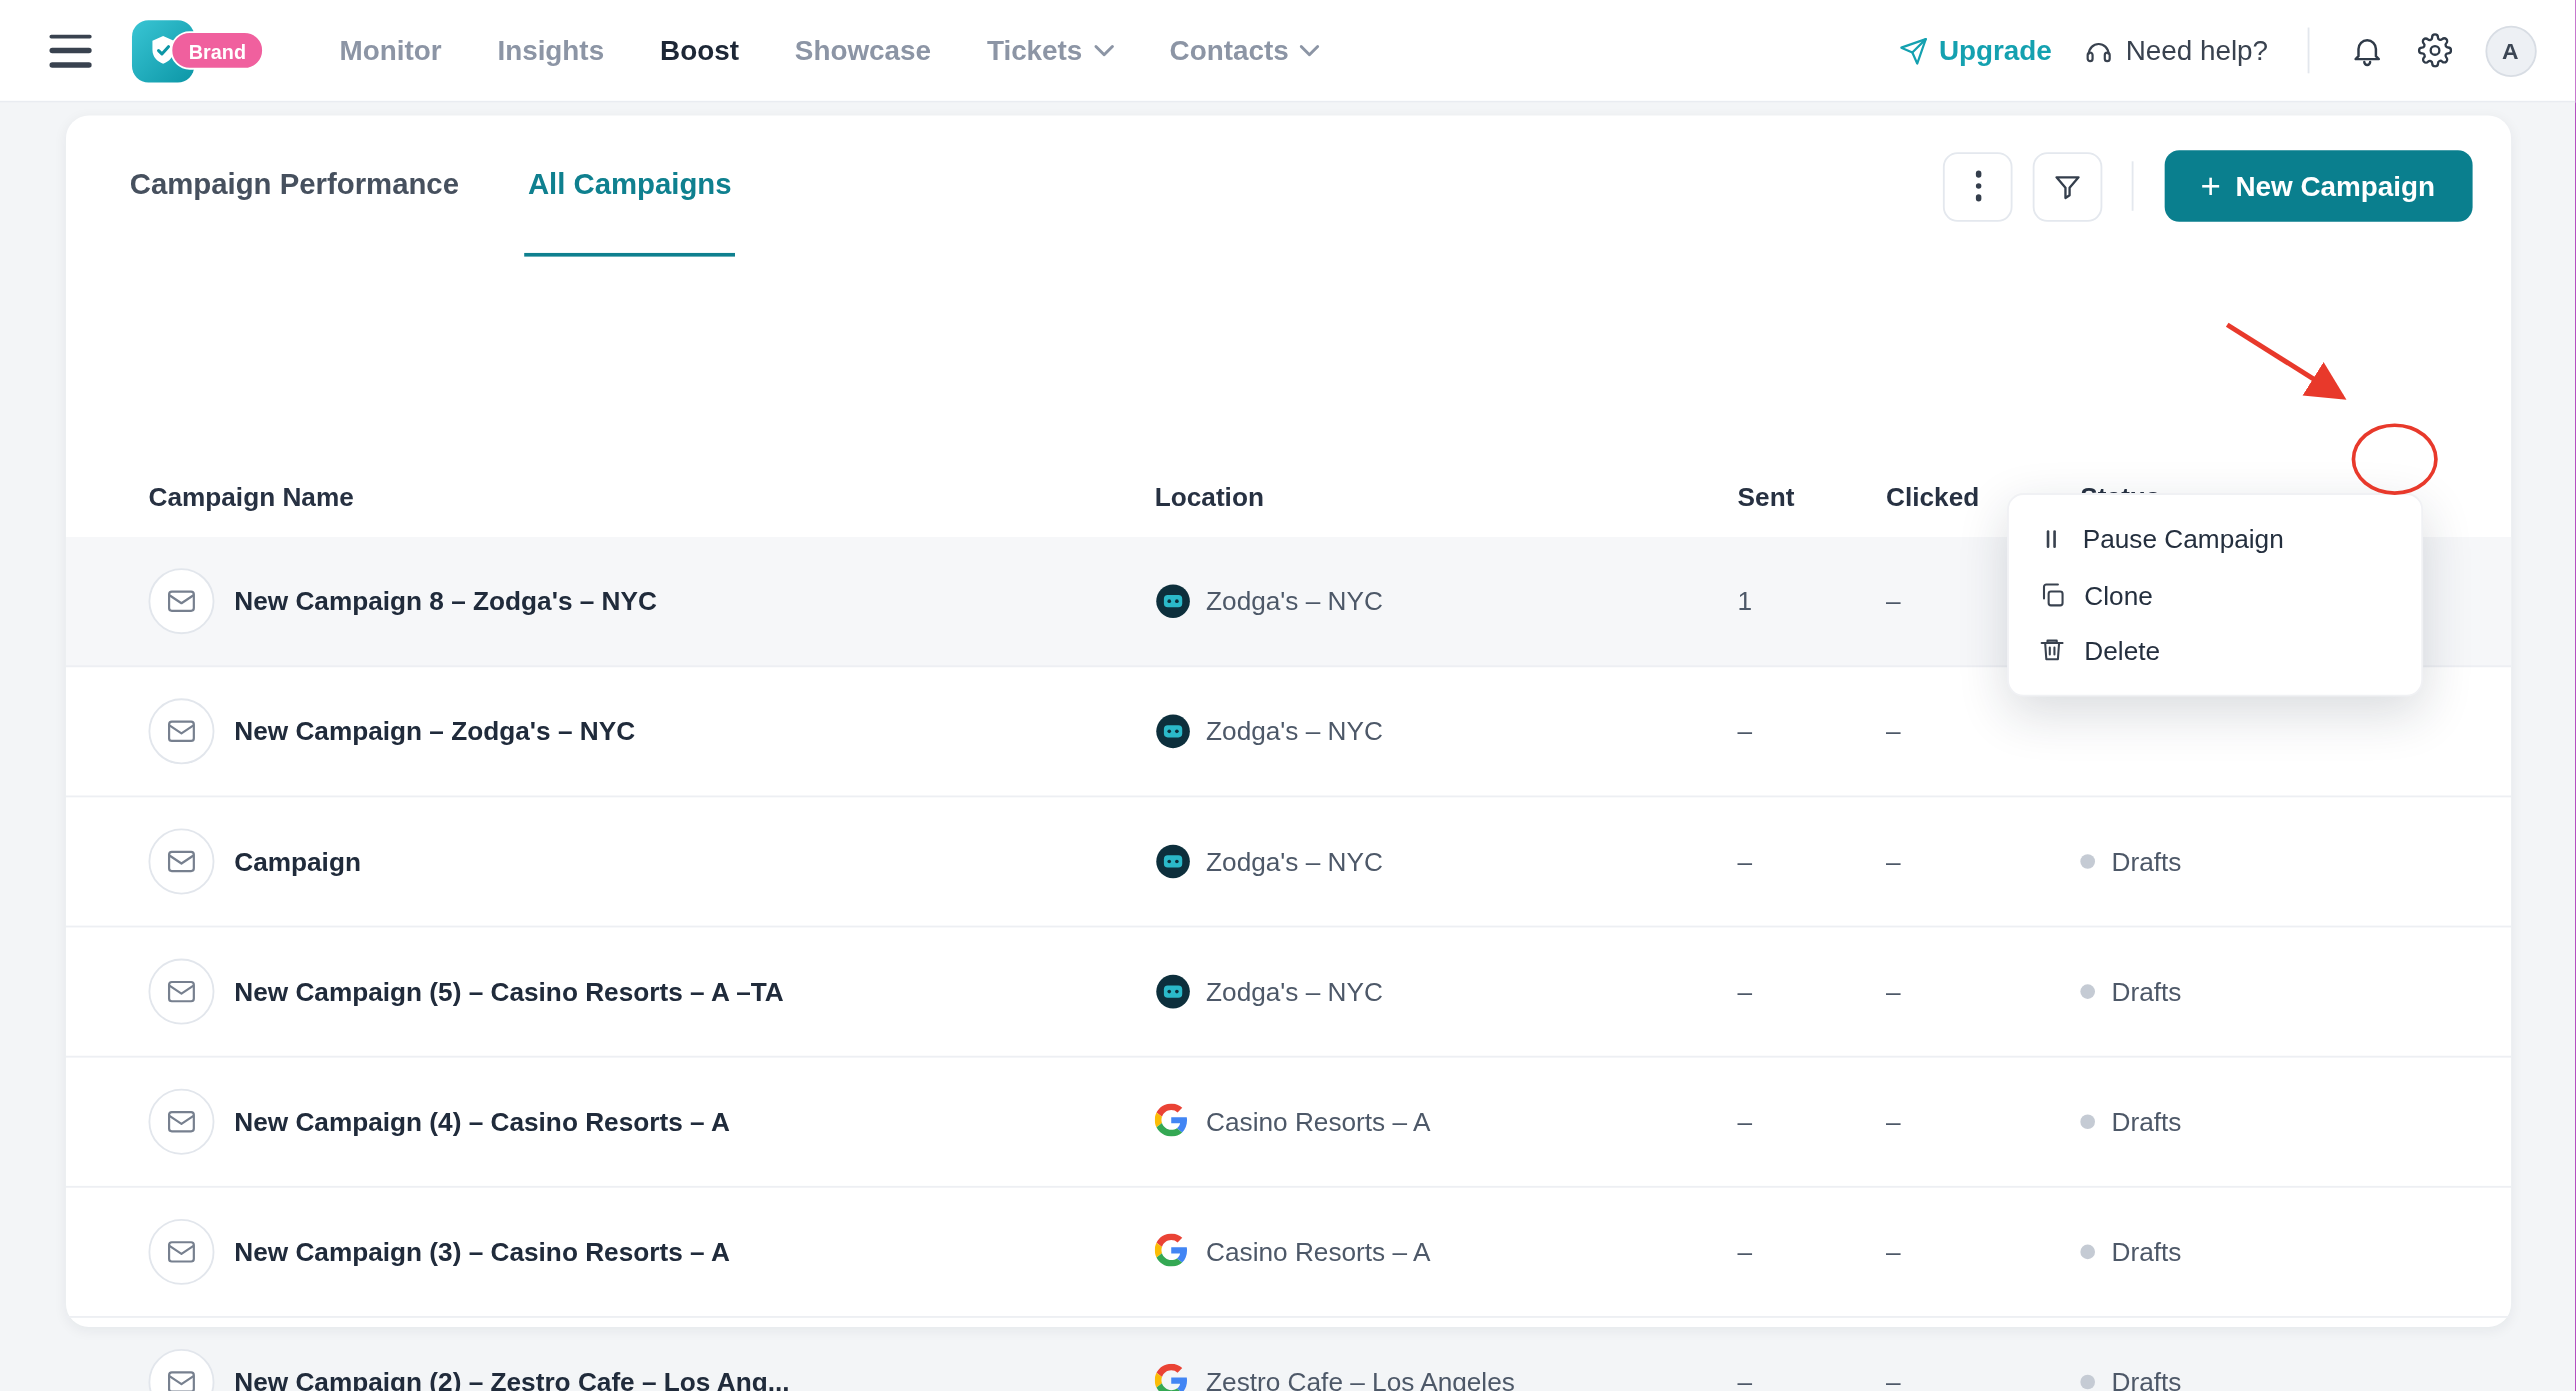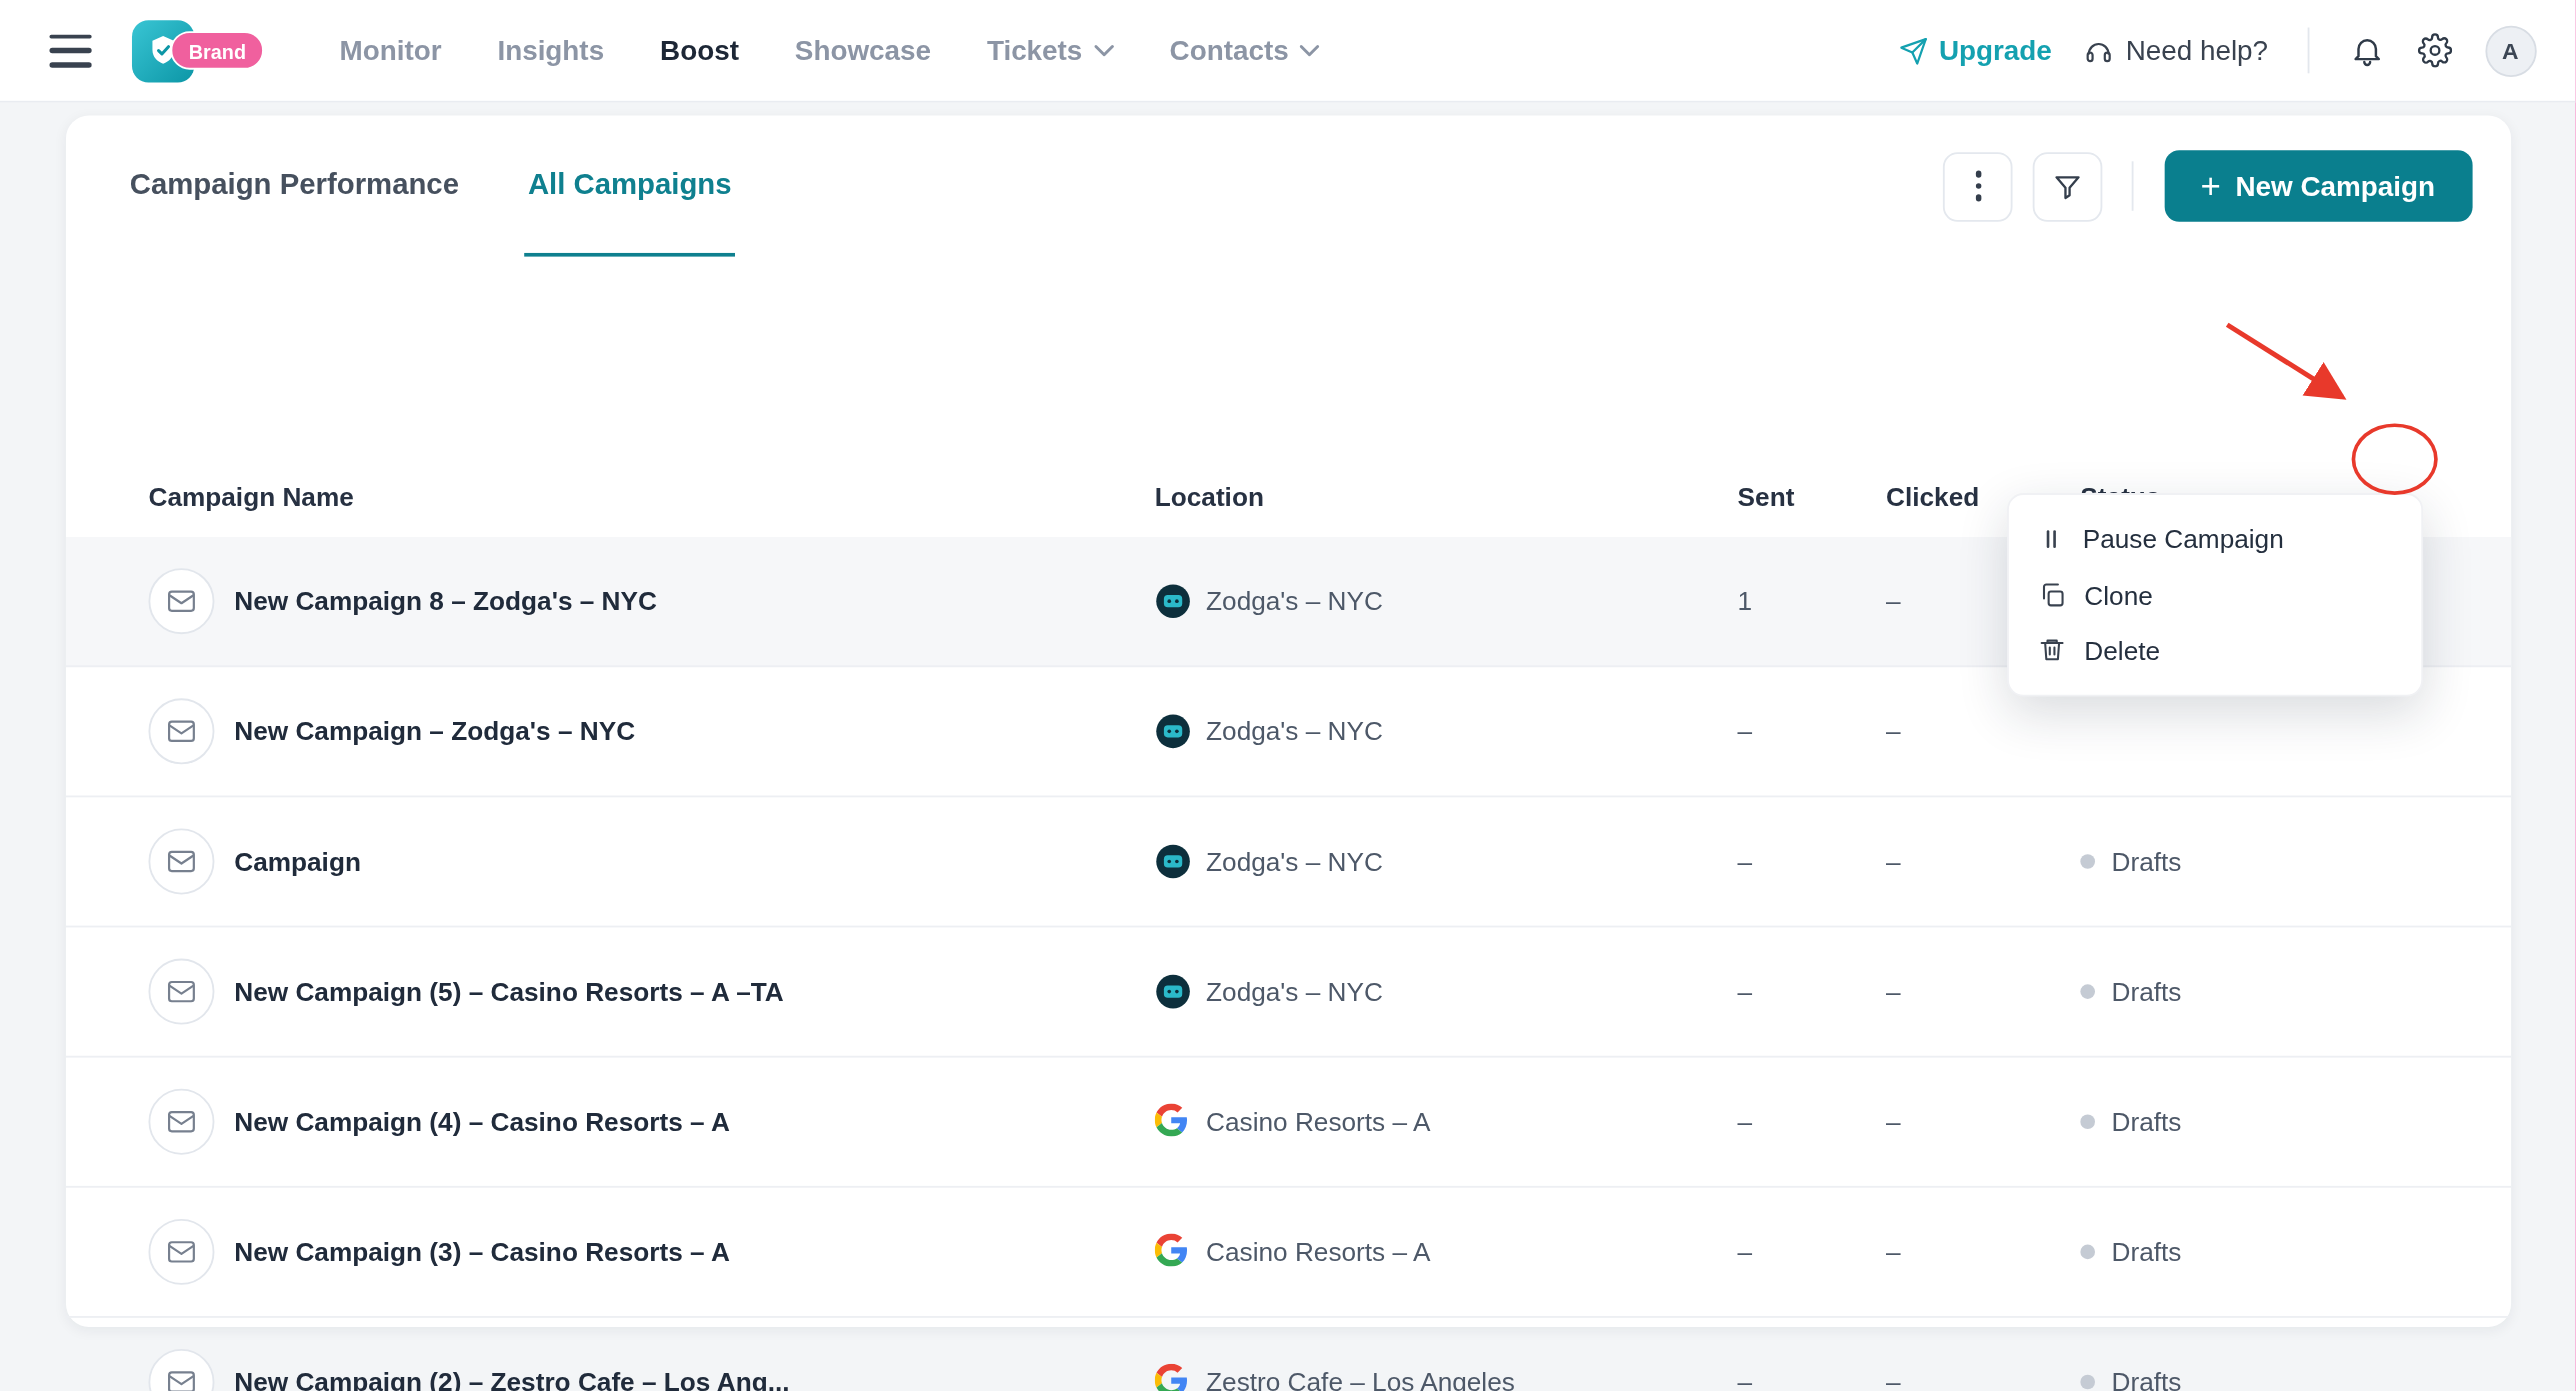--- a/index.html
+++ b/index.html
@@ -1,17 +1,17 @@
 <!DOCTYPE html>
 <html style="font-size:14.3px"><head>
 <meta charset="utf-8">
 <style>
   * { box-sizing: border-box; }
   body { margin:0; background:#f3f5f7; font-family:"Liberation Sans",sans-serif; }
-  .viewport { position:relative; width:2576px; height:1391px; overflow:hidden; background:#f9a8d4; }
+  .viewport { position:relative; width:2576px; height:1391px; overflow:hidden; background:#a21caf; }
   .stage { position:relative; width:1405px; height:759px; transform:scale(1.83291); transform-origin:0 0; background:#f3f5f7; }
 
   
   .navbar { position:absolute; top:0; left:0; right:0; height:56px; background:#fff;
             border-bottom:0.9px solid #e9ecf1; display:flex; align-items:center;
             justify-content:space-between; padding:0 21.5px 0 27px; z-index:3; }
   .nav-left { display:flex; align-items:center; }
   .hamburger { width:23px; height:18px; display:flex; flex-direction:column; justify-content:space-between;
                background:none; border:none; cursor:pointer; padding:0; }
   .hamburger span { display:block; height:2.7px; border-radius:1.8px; background:#39424f; }

